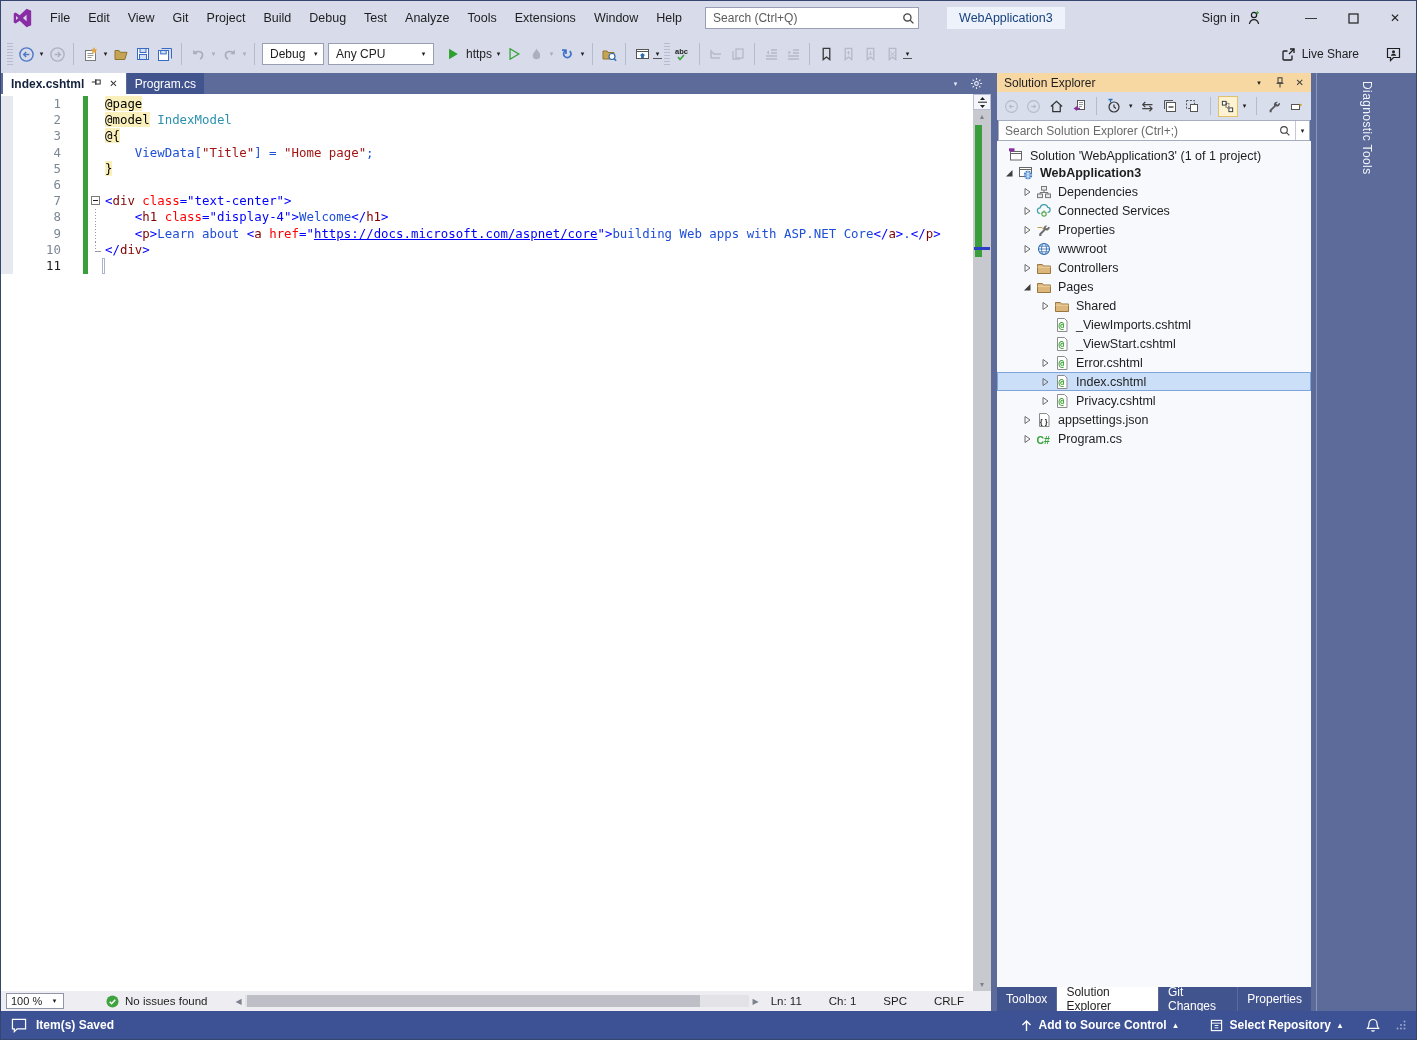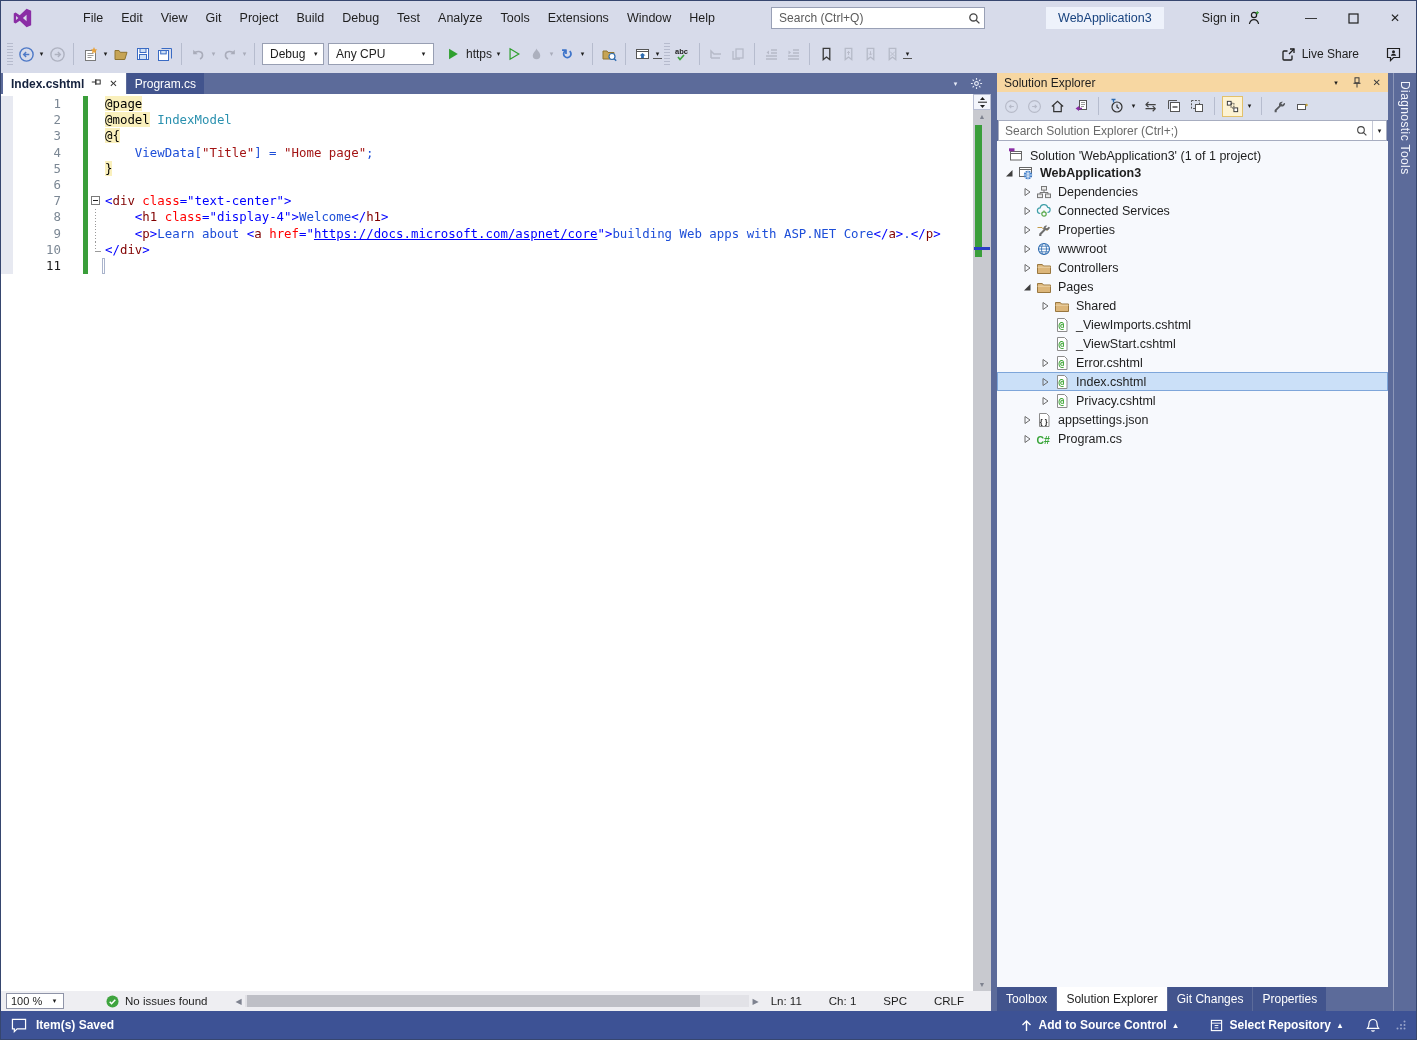--- a/index.html
+++ b/index.html
@@ -1,21 +1,21 @@
 <!DOCTYPE html>
 <html><head>
 <meta charset="utf-8">
 <style>
   html,body{margin:0;padding:0;background:#2b2b2b;}
   *{box-sizing:border-box;}
   .window{width:1417px;height:1040px;display:flex;flex-direction:column;background:#5C6B9A;
     font-family:"Liberation Sans",sans-serif;color:#1E1E1E;overflow:hidden;border:1px solid #36466F;position:relative;}
 
   
-  .titlebar{height:34px;background:#D7DBEA;display:flex;align-items:center;flex:0 0 auto;padding-left:8px;gap:33px;}
+  .titlebar{height:34px;background:#D7DBEA;display:flex;align-items:center;flex:0 0 auto;padding-left:8px;}
   .vs-logo{width:26px;height:24px;display:flex;align-items:center;justify-content:center;margin-right:6px;}
   .menubar{display:flex;align-items:center;}
   .menu-item{padding:5px 9px;font-size:12.5px;cursor:default;}
   .tb-search{width:214px;height:22px;background:#fff;border:1px solid #99A0B5;display:flex;align-items:center;margin-left:14px;}
   .tb-search input{border:none;outline:none;flex:1;padding:0 7px;font-family:"Liberation Sans",sans-serif;font-size:12px;color:#333;background:transparent;}
   .tb-search input::placeholder{color:#5B5B5B;opacity:1;}
   .mag{width:20px;display:flex;align-items:center;justify-content:center;}
   .chip{margin-left:28px;background:#EEF2FB;color:#17427E;font-size:12.5px;padding:4px 12px;}
   .tb-right{margin-left:auto;display:flex;align-items:center;}
   .signin{font-size:12.5px;margin-right:6px;}
@@ -81,21 +81,21 @@
   .zoombox{width:58px;height:16px;background:#fff;border:1px solid #8F94A8;margin-left:5px;display:flex;align-items:center;justify-content:space-between;padding:0 4px;font-size:11px;}
   .issues{display:flex;align-items:center;gap:6px;margin-left:42px;}
   .hscroll{flex:1;display:flex;align-items:center;height:100%;margin:0 8px 0 24px;}
   .harrow{width:14px;text-align:center;font-size:8px;color:#7E828F;}
   .htrack{flex:1;height:12px;background:#E2E2E7;position:relative;}
   .hthumb{position:absolute;left:2px;top:0;height:100%;width:90%;background:#BEBFC6;}
   .estatus{display:flex;flex:0 0 auto;}
   .estatus span{margin-right:27px;}
 
   
-  .right-panel{width:391px;display:flex;flex-direction:column;min-height:0;margin-left:6px;flex:0 0 auto;}
+  .right-panel{width:314px;display:flex;flex-direction:column;min-height:0;margin-left:6px;flex:0 0 auto;}
   .ptitle{height:19px;background:#F7D7A2;display:flex;align-items:center;padding:0 7px;font-size:12px;flex:0 0 auto;}
   .ptitle .t{flex:1;}
   .ptitle-icons{display:flex;align-items:center;gap:11px;color:#3B3B3B;}
   .ptoolbar{height:28px;background:#D9DEEC;display:flex;align-items:center;padding:0 4px;gap:2px;flex:0 0 auto;}
   .picon{width:21px;height:21px;display:flex;align-items:center;justify-content:center;font-size:13px;color:#424242;}
   .picon.dis{color:#B6BAC8;}
   .hl{border:1px solid #E3C16A;background:#FDF3D3;}
   .psearch{height:21px;background:#fff;border:1px solid #A7ADC0;margin:0 1px;display:flex;align-items:center;flex:0 0 auto;}
   .psearch input{border:none;outline:none;flex:1;padding:0 6px;font-family:"Liberation Sans",sans-serif;font-size:12px;color:#6A6A6A;background:transparent;}
   .psearch input::placeholder{color:#6A6A6A;opacity:1;}

